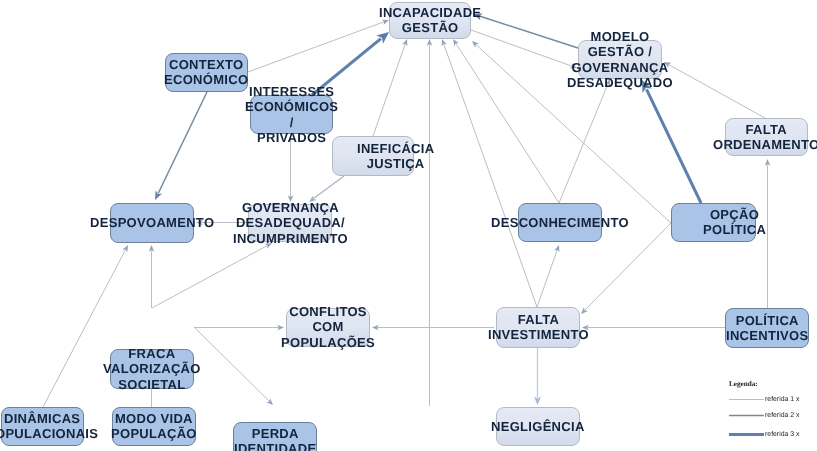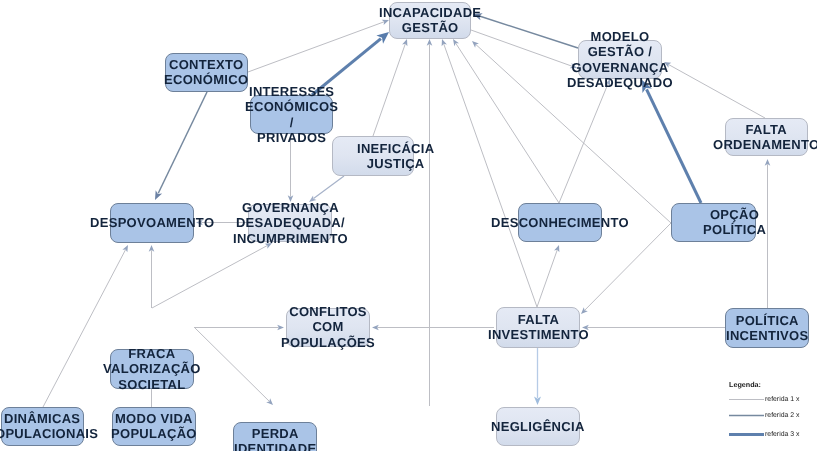--- a/index.html
+++ b/index.html
@@ -9,21 +9,21 @@
 #edge-layer{position:absolute;left:0;top:0;width:817px;height:451px;}
 .node{position:absolute;box-sizing:border-box;display:flex;align-items:center;justify-content:center;
   text-align:center;border-radius:8px;font-weight:bold;color:#13243c;line-height:1.19;
   white-space:pre-line;font-size:13px;letter-spacing:0.3px;}
 .node-text{will-change:transform;}
 .node.solid{background:#aac4e7;border:1px solid #6d8099;}
 .node.light{background:linear-gradient(180deg,#e5eaf5 0%,#dfe5f1 50%,#d2dbeb 100%);
   border:1px solid #b5b9c4;}
 #legend{position:absolute;left:0;top:0;width:817px;height:451px;}
 .legend-title{position:absolute;will-change:transform;font-size:7.2px;font-weight:bold;color:#1a1a1a;
-  font-family:Liberation Sans, sans-serif;}
+  font-family:Liberation Serif, serif;}
 .legend-label{position:absolute;will-change:transform;font-size:6.9px;color:#1a1a1a;font-family:"Liberation Sans",sans-serif;}
 </style>
 </head>
 <body>
 
 <div id="stage">
 <svg id="edge-layer" viewBox="0 0 817 451" xmlns="http://www.w3.org/2000/svg">
       <g>
         <line x1="248" y1="72" x2="384.02738386518087" y2="21.83387261709643" stroke="#bdbec4" stroke-width="1"></line>
         <path d="M 389 20 L 383.58887803983015 24.979935655424413 L 384.21502975706085 21.764669876828638 L 381.65120131233203 19.725850682785293 Z" fill="#93a3be"></path>

